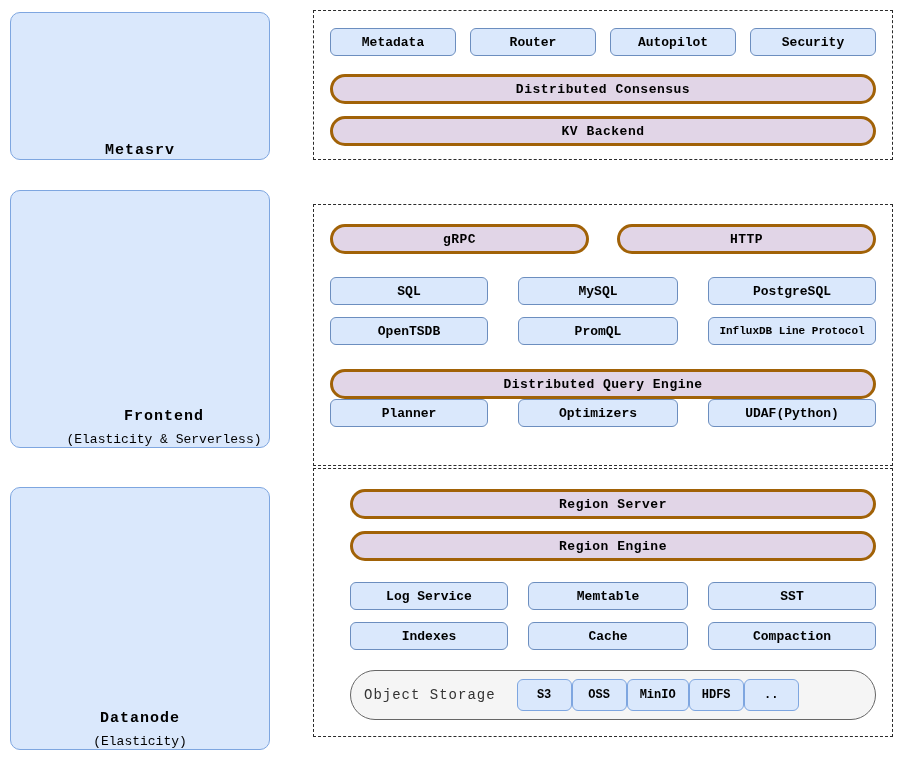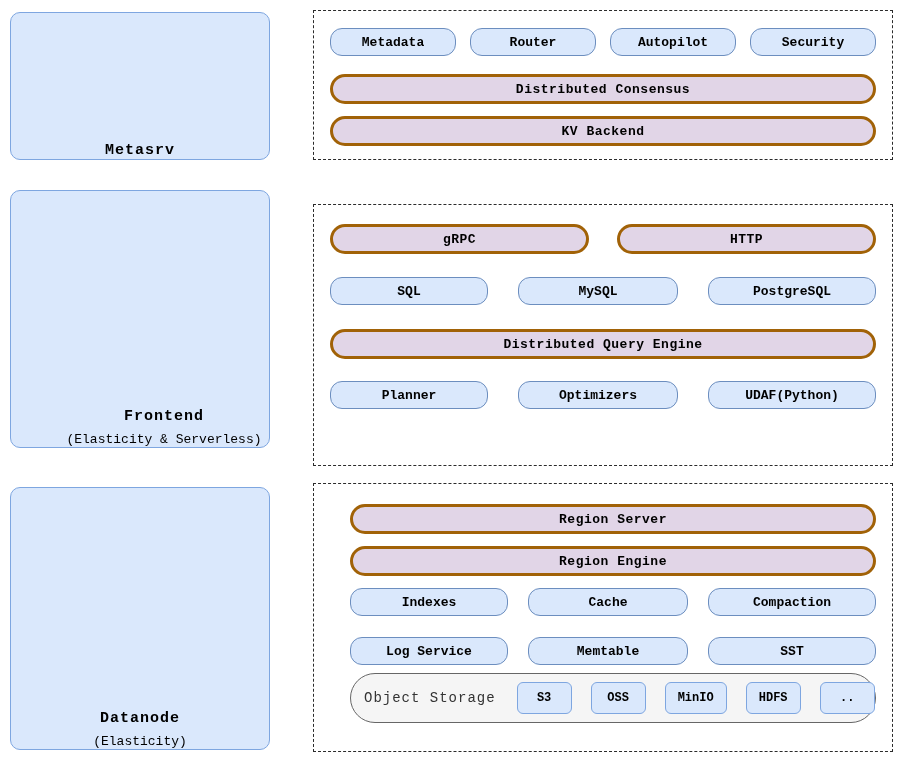--- a/index.html
+++ b/index.html
@@ -18,25 +18,25 @@
   #frontend-box { top:190px; height:258px;padding-left:48px; }
   #datanode-box { top:487px; height:263px; }
 
   
   .panel {
     position:absolute; left:313px; width:580px;
     border:1px dashed #2b2b2b; background:#ffffff; padding:0 16px;
   }
   #metasrv-panel  { top:10px;  height:150px; }
   #frontend-panel { top:204px; height:262px; }
-  #datanode-panel { top:483px; height:269px;padding-left:36px; }
+  #datanode-panel { top:468px; height:269px;padding-left:36px; }
 
   
   .box {
-    height:28px; background:#dae8fc; border:1px solid #6c8ebf; border-radius:12px;
+    height:28px; background:#dae8fc; border:1px solid #6c8ebf; border-radius:6px;
     display:flex; align-items:center; justify-content:center;
     font-weight:bold; font-size:13px; white-space:nowrap;
   }
   .pill {
     height:30px; background:#e1d5e7; border:3px solid #a16207; border-radius:15px;
     display:flex; align-items:center; justify-content:center;
     font-weight:bold; font-size:13px; letter-spacing:0.5px;
   }
   .row { display:flex; justify-content:space-between; }
   .row4 .box { width:126px; }
@@ -49,36 +49,36 @@
   #metasrv-row   { margin-top:17px; }
   #consensus-pill{ margin-top:18px; }
   #kv-pill       { margin-top:12px; }
 
   
   #proto-pills   { margin-top:19px; }
   #proto-pills .pill { width:259px; }
   #proto-row1    { margin-top:23px; }
   #proto-row2    { margin-top:12px; }
   #dqe-pill      { margin-top:24px; }
-  #engine-row    { margin-top:22px; }
+  #engine-row    { }
 
   
   #region-server-pill { margin-top:20px; }
   #region-engine-pill { margin-top:12px; }
   #dn-row1       { margin-top:21px; }
   #dn-row2       { margin-top:12px; }
 
   
   .storage {
-    margin-top:8px; height:50px;
+    margin-top:20px; height:50px;
     background:#f5f5f5; border:1px solid #666666; border-radius:25px;
     display:flex; align-items:center; padding:0 14px 0 13px;
   }
   .storage-label { font-size:14px; color:#333333; letter-spacing:1px; white-space:nowrap; margin-right:21px; }
-  .storage-boxes { display:flex; gap:19px; }
+  .storage-boxes { display:flex; }
   .mini-box {
     height:32px; min-width:55px; padding:0 12px;
     background:#dae8fc; border:1px solid #7ea6e0; border-radius:6px;
     display:flex; align-items:center; justify-content:center;
     font-weight:bold; font-size:12px; white-space:nowrap;
   }
 </style>
 </head>
 <body>
 
@@ -105,45 +105,50 @@
 <div class="panel" id="frontend-panel">
   <div class="row" id="proto-pills">
     <div class="pill">gRPC</div>
     <div class="pill">HTTP</div>
   </div>
   <div class="row row3" id="proto-row1">
     <div class="box">SQL</div>
     <div class="box">MySQL</div>
     <div class="box">PostgreSQL</div>
   </div>
+  <div class="row row3" id="proto-row2">
+    <div class="box">OpenTSDB</div>
+    <div class="box">PromQL</div>
+    <div class="box small-font">InfluxDB Line Protocol</div>
+  </div>
   <div class="pill" id="dqe-pill">Distributed Query Engine</div>
   <div class="row row3" id="engine-row">
     <div class="box">Planner</div>
     <div class="box">Optimizers</div>
     <div class="box">UDAF(Python)</div>
   </div>
 </div>
 
 <div class="bigbox" id="datanode-box">
   <div class="title">Datanode</div>
   <div class="subtitle">(Elasticity)</div>
 </div>
 
 <div class="panel" id="datanode-panel">
   <div class="pill" id="region-server-pill">Region Server</div>
   <div class="pill" id="region-engine-pill">Region Engine</div>
+  <div class="row row3" id="dn-row1">
+    <div class="box">Log Service</div>
+    <div class="box">Memtable</div>
+    <div class="box">SST</div>
+  </div>
   <div class="row row3" id="dn-row2">
     <div class="box">Indexes</div>
     <div class="box">Cache</div>
     <div class="box">Compaction</div>
-  </div>
-  <div class="row row3" id="dn-row1">
-    <div class="box">Log Service</div>
-    <div class="box">Memtable</div>
-    <div class="box">SST</div>
   </div>
   <div class="storage">
     <div class="storage-label">Object Storage</div>
     <div class="storage-boxes">
       <div class="mini-box">S3</div>
       <div class="mini-box">OSS</div>
       <div class="mini-box">MinIO</div>
       <div class="mini-box">HDFS</div>
       <div class="mini-box">..</div>
     </div>

